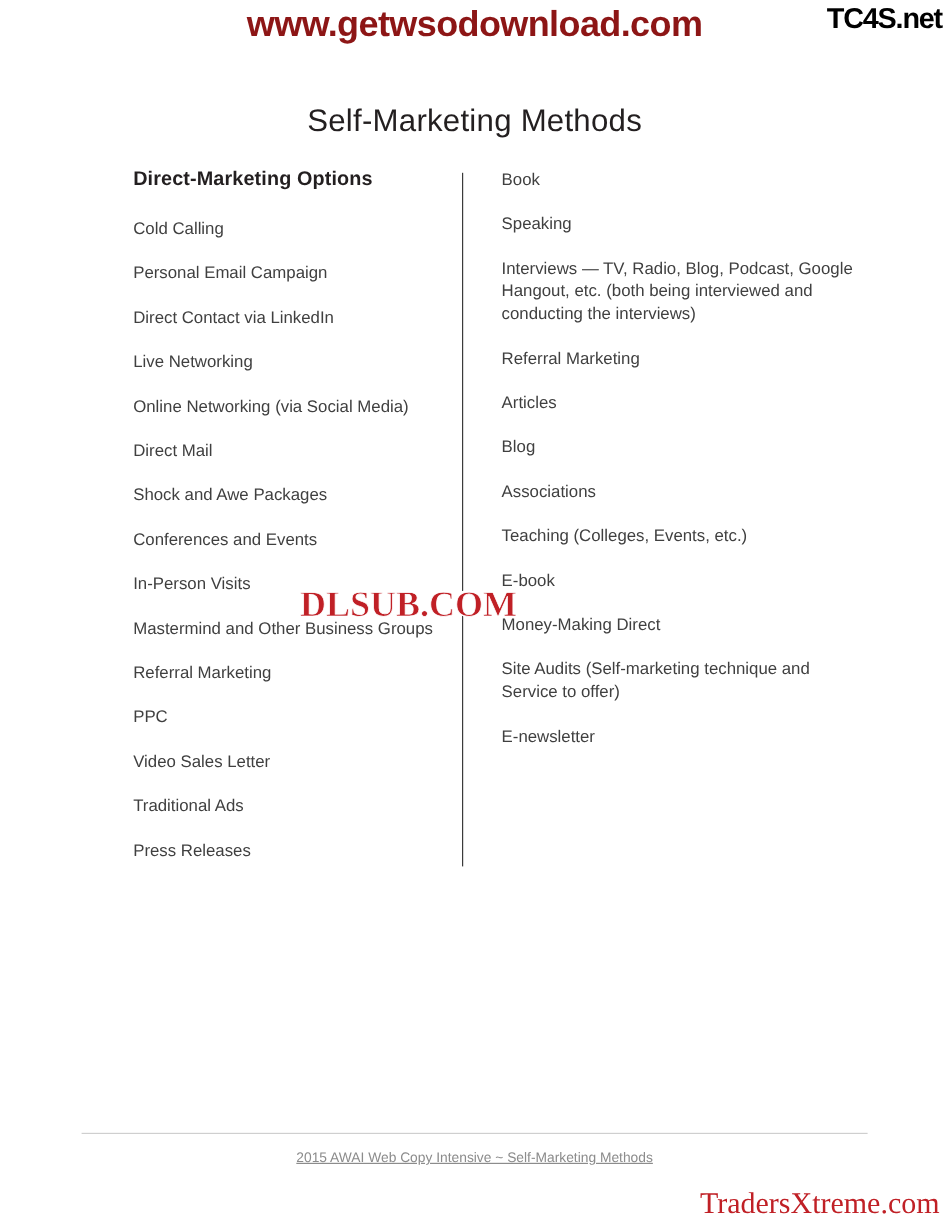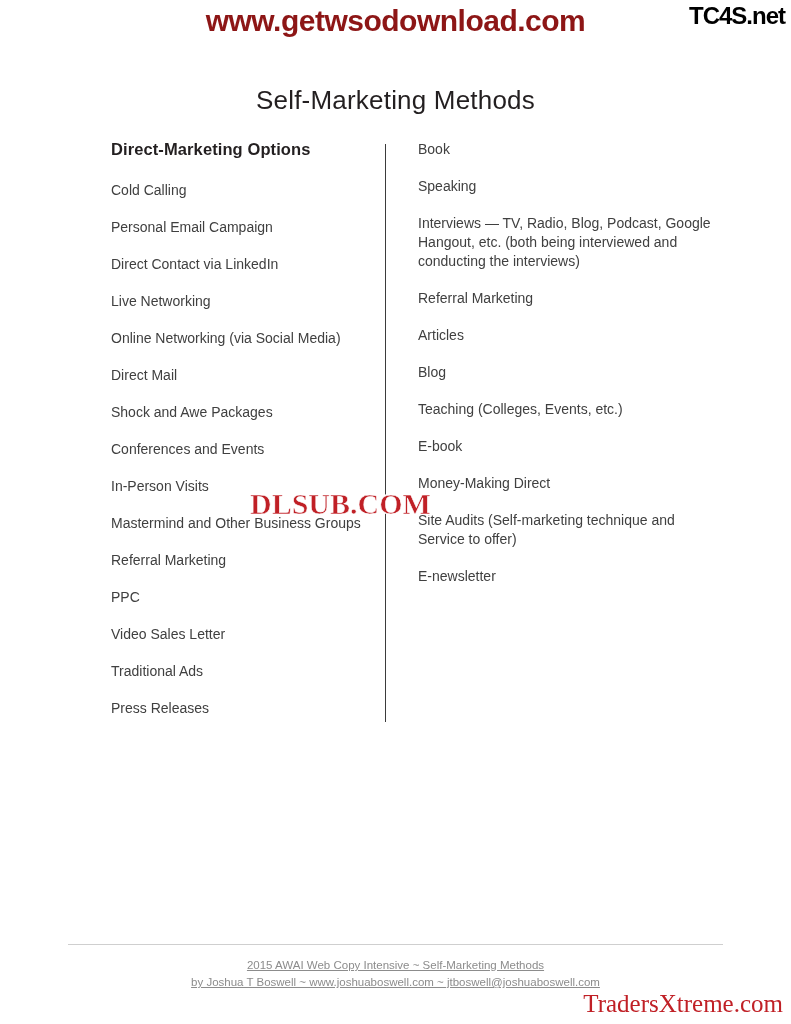--- a/index.html
+++ b/index.html
@@ -199,32 +199,32 @@
     </div>
 
     <div class="col col-right">
       <ul class="item-list">
         <li>Book</li>
         <li>Speaking</li>
         <li class="multiline">Interviews — TV, Radio, Blog, Podcast, Google Hangout, etc. (both being interviewed and conducting the interviews)</li>
         <li>Referral Marketing</li>
         <li>Articles</li>
         <li>Blog</li>
+        <li>Associations</li>
         <li>Teaching (Colleges, Events, etc.)</li>
         <li>E-book</li>
         <li>Money-Making Direct</li>
         <li class="multiline">Site Audits (Self-marketing technique and Service to offer)</li>
         <li>E-newsletter</li>
       </ul>
     </div>
   </div>
 
   <div class="wm-center">DLSUB.COM</div>
 
   <div class="footer-rule"></div>
   <div class="footer">
     <div>2015 AWAI Web Copy Intensive ~ Self-Marketing Methods</div>
-    <div>by Joshua T Boswell ~ www.joshuaboswell.com ~ jtboswell@joshuaboswell.com</div>
   </div>
 
   <div class="wm-bottomright">TradersXtreme.com</div>
 
 </div>
 
 </body></html>

